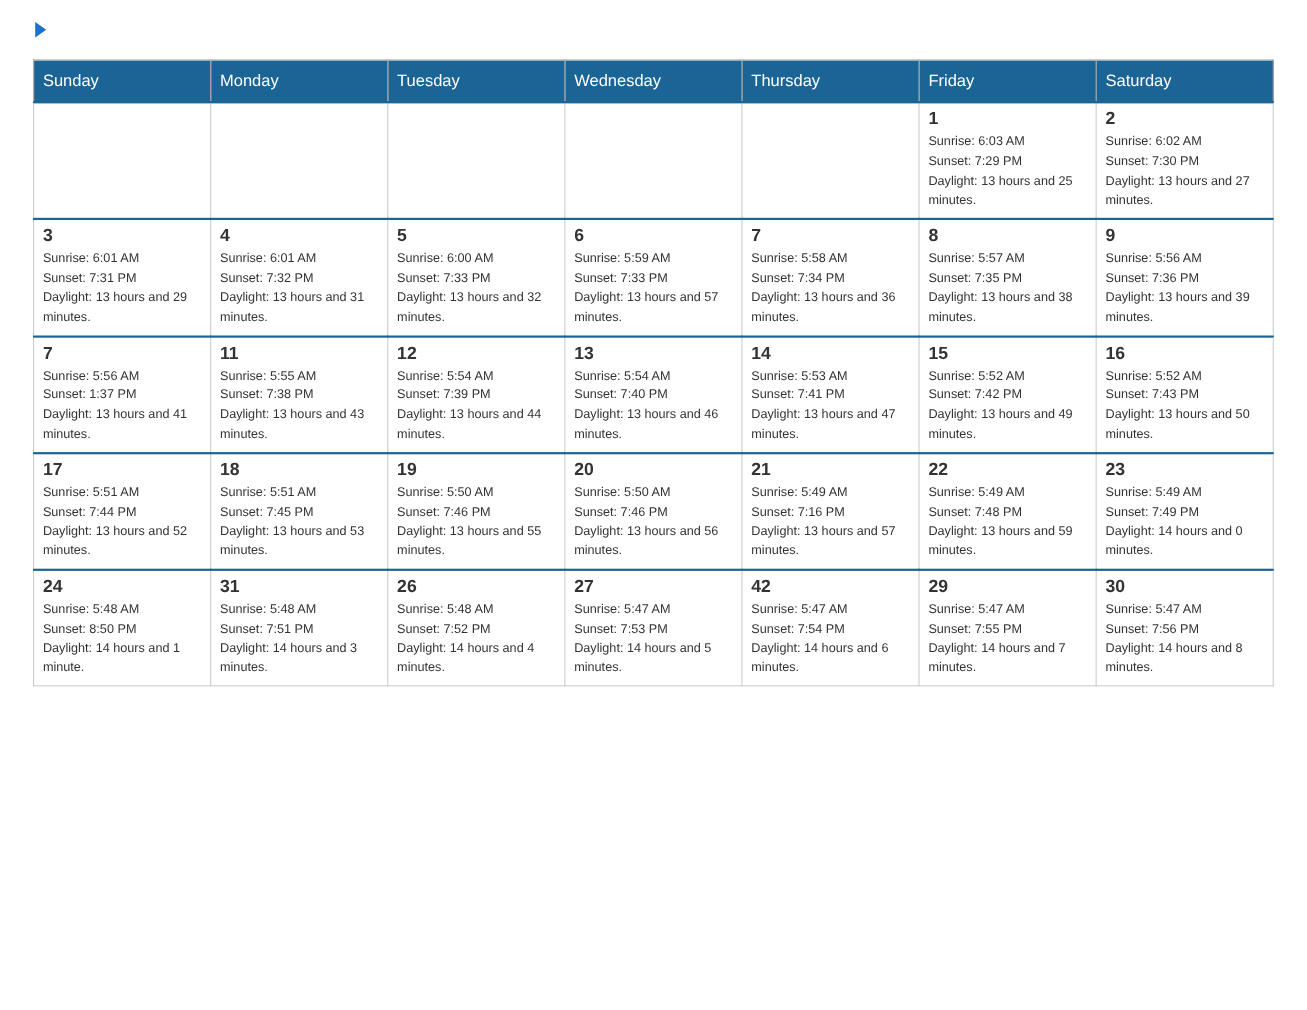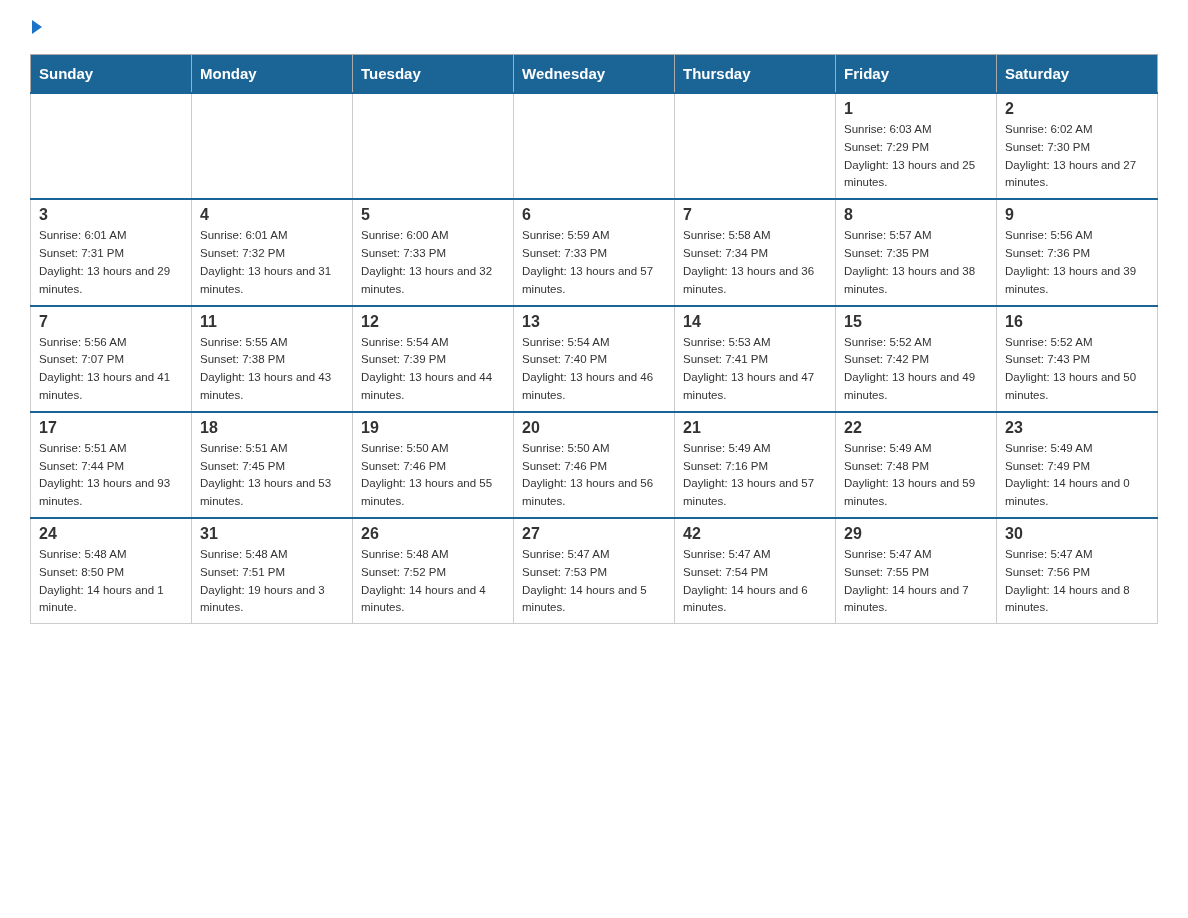--- a/index.html
+++ b/index.html
@@ -59,21 +59,21 @@
       color: #555;
       margin-top: 4px;
     }
     .calendar {
       width: 100%;
       border-collapse: collapse;
     }
     .calendar thead tr th {
       background-color: #1a6496;
       color: #fff;
-      font-weight: bold;
+      font-weight: normal;
       font-size: 15px;
       padding: 10px 8px;
       text-align: left;
       border: 1px solid #aaa;
       margin-left: 12px;
     }
     .calendar tbody tr td {
       vertical-align: top;
       border: 1px solid #ccc;
       padding: 6px 8px;
@@ -204,21 +204,21 @@
           <div class="cell-content">
         <span class="day-number">9</span>
         <div class="day-info"><span>Sunrise: 5:56 AM</span><br><span>Sunset: 7:36 PM</span><br><span>Daylight: 13 hours and 39 minutes.</span><br></div>
       </div>
         </td>
       </tr>
       <tr>
         <td>
           <div class="cell-content">
         <span class="day-number">7</span>
-        <div class="day-info"><span>Sunrise: 5:56 AM</span><br><span>Sunset: 7:07 PM</span><br><span>Daylight: 13 hours and 41 minutes.</span><br></div>
+        <div class="day-info"><span>Sunrise: 5:56 AM</span><br><span>Sunset: 1:37 PM</span><br><span>Daylight: 13 hours and 41 minutes.</span><br></div>
       </div>
         </td>
         <td>
           <div class="cell-content">
         <span class="day-number">11</span>
         <div class="day-info"><span>Sunrise: 5:55 AM</span><br><span>Sunset: 7:38 PM</span><br><span>Daylight: 13 hours and 43 minutes.</span><br></div>
       </div>
         </td>
         <td>
           <div class="cell-content">
@@ -248,21 +248,21 @@
           <div class="cell-content">
         <span class="day-number">16</span>
         <div class="day-info"><span>Sunrise: 5:52 AM</span><br><span>Sunset: 7:43 PM</span><br><span>Daylight: 13 hours and 50 minutes.</span><br></div>
       </div>
         </td>
       </tr>
       <tr>
         <td>
           <div class="cell-content">
         <span class="day-number">17</span>
-        <div class="day-info"><span>Sunrise: 5:51 AM</span><br><span>Sunset: 7:44 PM</span><br><span>Daylight: 13 hours and 93 minutes.</span><br></div>
+        <div class="day-info"><span>Sunrise: 5:51 AM</span><br><span>Sunset: 7:44 PM</span><br><span>Daylight: 13 hours and 52 minutes.</span><br></div>
       </div>
         </td>
         <td>
           <div class="cell-content">
         <span class="day-number">18</span>
         <div class="day-info"><span>Sunrise: 5:51 AM</span><br><span>Sunset: 7:45 PM</span><br><span>Daylight: 13 hours and 53 minutes.</span><br></div>
       </div>
         </td>
         <td>
           <div class="cell-content">
@@ -298,21 +298,21 @@
       <tr>
         <td>
           <div class="cell-content">
         <span class="day-number">24</span>
         <div class="day-info"><span>Sunrise: 5:48 AM</span><br><span>Sunset: 8:50 PM</span><br><span>Daylight: 14 hours and 1 minute.</span><br></div>
       </div>
         </td>
         <td>
           <div class="cell-content">
         <span class="day-number">31</span>
-        <div class="day-info"><span>Sunrise: 5:48 AM</span><br><span>Sunset: 7:51 PM</span><br><span>Daylight: 19 hours and 3 minutes.</span><br></div>
+        <div class="day-info"><span>Sunrise: 5:48 AM</span><br><span>Sunset: 7:51 PM</span><br><span>Daylight: 14 hours and 3 minutes.</span><br></div>
       </div>
         </td>
         <td>
           <div class="cell-content">
         <span class="day-number">26</span>
         <div class="day-info"><span>Sunrise: 5:48 AM</span><br><span>Sunset: 7:52 PM</span><br><span>Daylight: 14 hours and 4 minutes.</span><br></div>
       </div>
         </td>
         <td>
           <div class="cell-content">

